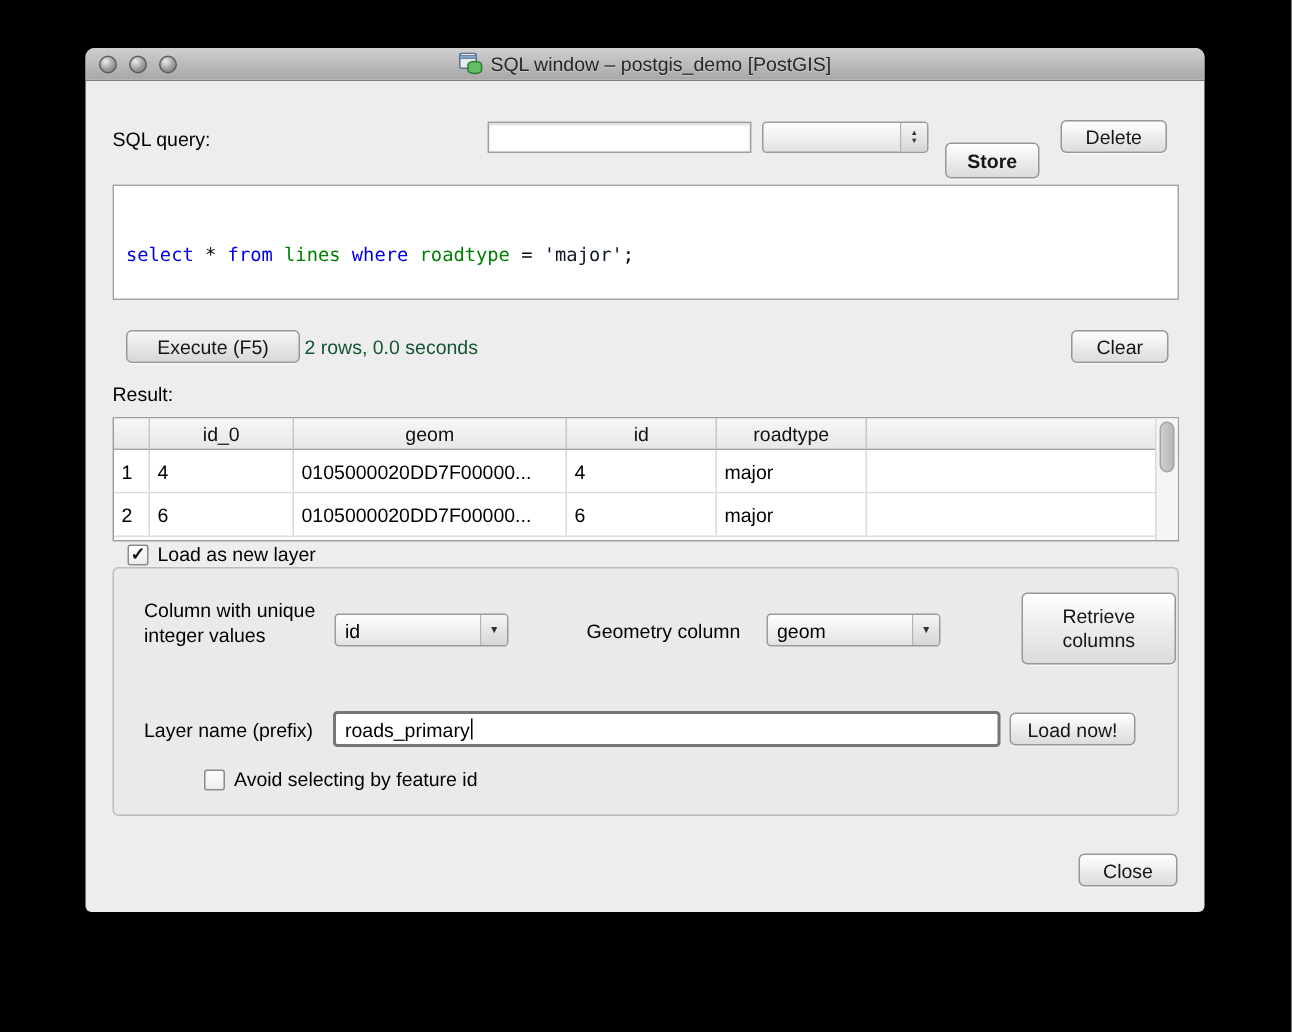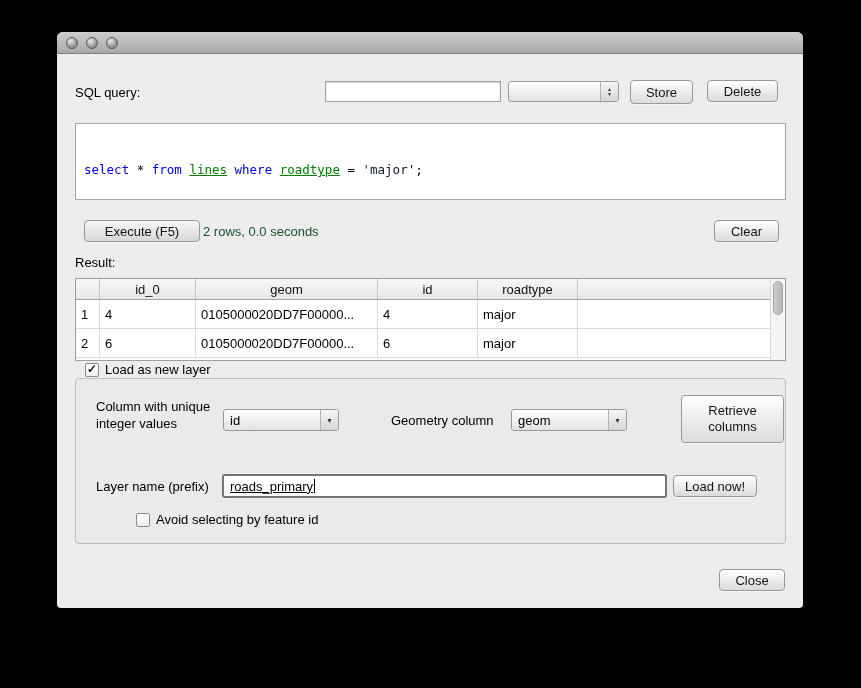--- a/index.html
+++ b/index.html
@@ -56,21 +56,21 @@
   .arr-md { font-size:7px; line-height:7px; }
 
   .editor {
     position:absolute; left:18px; top:91px; width:711px; height:77px;
     background:#fff; border:1px solid #a5a5a5; padding:6px 8px;
     font-family:"DejaVu Sans Mono", monospace; font-size:12.5px; line-height:16px;
     white-space:pre;
   }
   .tk-kw { color:#0000e6; }
   .tk-pl { color:#000000; }
-  .tk-id { color:#008000;text-decoration:underline; }
+  .tk-id { color:#008000; }
   .tk-str { color:#0f172a; }
 
   .status { position:absolute; font-size:13px; color:#14532d; }
 
   .rtable {
     position:absolute; left:18px; top:246px; width:711px; height:83px;
     background:#fff; border:1px solid #9e9e9e;
   }
   .thead { display:flex; height:21px; background:linear-gradient(#f7f7f7,#e7e7e7); border-bottom:1px solid #a6a6a6; }
   .th { display:flex; align-items:center; justify-content:center; font-size:13px; color:#111; border-right:1px solid #c6c6c6; }
@@ -90,47 +90,58 @@
   .cmark { font-size:12px; font-weight:bold; color:#141414; line-height:1; margin-top:-1px; }
 
   .group {
     position:absolute; left:18px; top:346px; width:711px; height:166px;
     border:1px solid #bcbcbc; border-radius:4px; background:#eaeaea;
   }
   .group .lbl, .group .combo, .group .btn, .group .textfield, .group .checkrow { position:absolute; }
 
   .focusfield {
     position:absolute; background:#fff; border:2px solid #767676; border-radius:3px;
-    display:flex; align-items:center; padding:0 6px; font-size:13px;text-decoration:underline;
+    display:flex; align-items:center; padding:0 6px; font-size:13px;
   }
   .caret { width:1px; height:14px; background:#000; margin-left:1px; }
 </style>
 </head>
 <body>
 
 <div class="window">
 
   <div class="titlebar">
     <div class="lights">
       <span class="light"></span>
       <span class="light"></span>
       <span class="light"></span>
+    </div>
+    <div class="titlegroup">
+      <span style="display:flex;">
+        <svg width="16" height="15" viewBox="0 0 16 15">
+          <rect x="0.5" y="0.5" width="11" height="10" rx="1.5" fill="#e7edf3" stroke="#5a6f84"></rect>
+          <path d="M0.5 2 h11 v2 h-11 z" fill="#7ea6c8" stroke="#5a6f84" stroke-width="0.5"></path>
+          <ellipse cx="10.5" cy="8" rx="4.5" ry="2" fill="#63bd63" stroke="#2e7d32"></ellipse>
+          <path d="M6 8 v4 c0 1.1 2 2 4.5 2 s4.5-.9 4.5-2 V8" fill="#63bd63" stroke="#2e7d32"></path>
+        </svg>
+      </span>
+      <span class="title">SQL window – postgis_demo [PostGIS]</span>
     </div>
   </div>
 
   <span class="lbl" style="left:18px; top:53px;">SQL query:</span>
   <input class="textfield" style="left: 268px; top: 49px; width: 176px; height: 21px;" value="">
   <div class="popup" style="left:451px; top:49px; width:111px; height:21px;">
     <div class="combo-val"></div>
     <div class="combo-dd">
       <span class="arr-sm">▲</span>
       <span class="arr-sm">▼</span>
     </div>
   </div>
-  <button class="btn" style="left:573px; top:48px; width:63px; height:24px;">Store</button>
+  <button class="btn" style="left:573px; top:63px; width:63px; height:24px;font-weight:bold;">Store</button>
   <button class="btn" style="left:650px; top:48px; width:71px; height:22px;">Delete</button>
 
   <div class="editor">
     <div><span class="tk-kw">select</span><span class="tk-pl"> * </span><span class="tk-kw">from</span><span class="tk-pl"> </span><span class="tk-id">lines</span><span class="tk-pl"> </span><span class="tk-kw">where</span><span class="tk-pl"> </span><span class="tk-id">roadtype</span><span class="tk-pl"> = </span><span class="tk-str">'major'</span><span class="tk-pl">;</span></div>
   </div>
 
   <button class="btn" style="left:27px; top:188px; width:116px; height:22px; background:linear-gradient(#f6f6f6,#d8d8d8);">Execute (F5)</button>
   <span class="status" style="left:146px; top:192px;">2 rows, 0.0 seconds</span>
   <button class="btn" style="left:657px; top:188px; width:65px; height:22px;">Clear</button>
 

